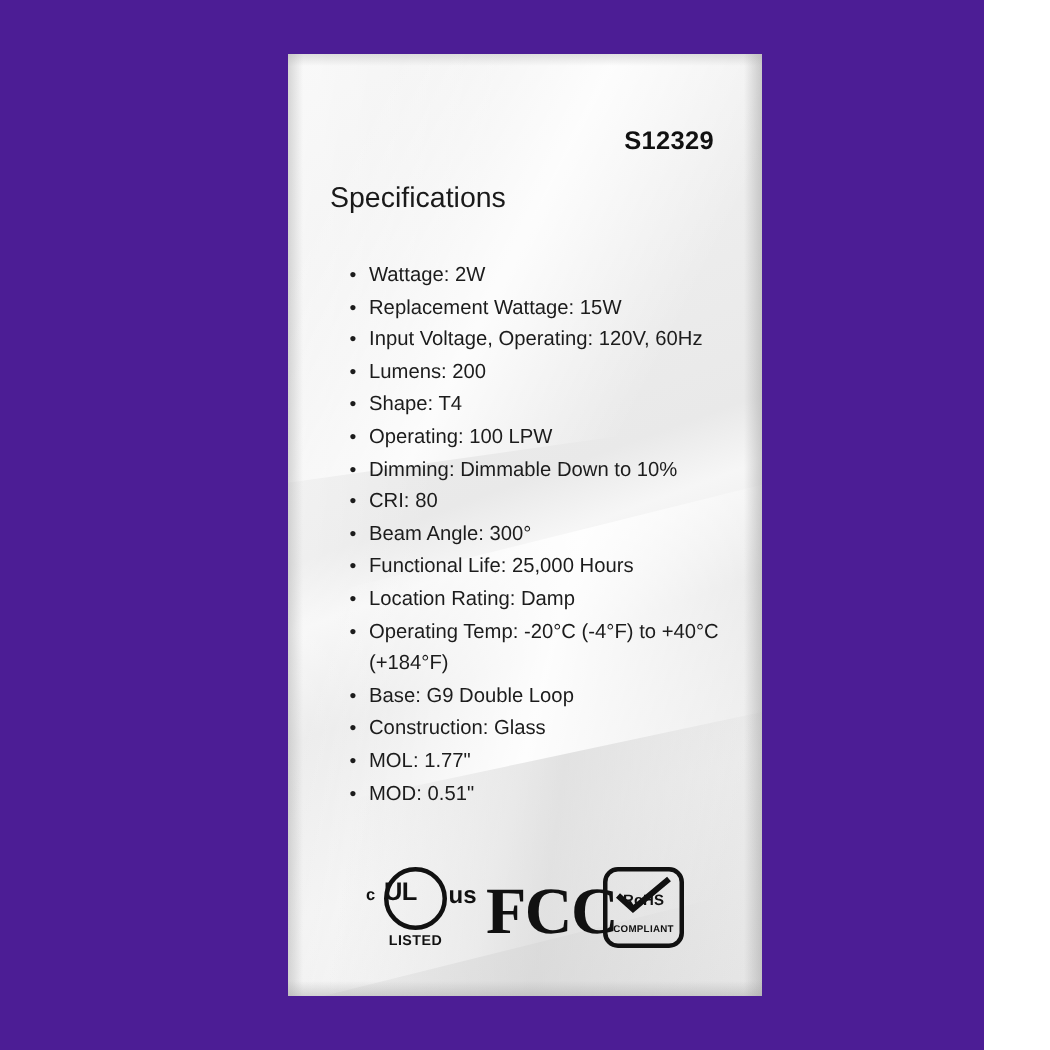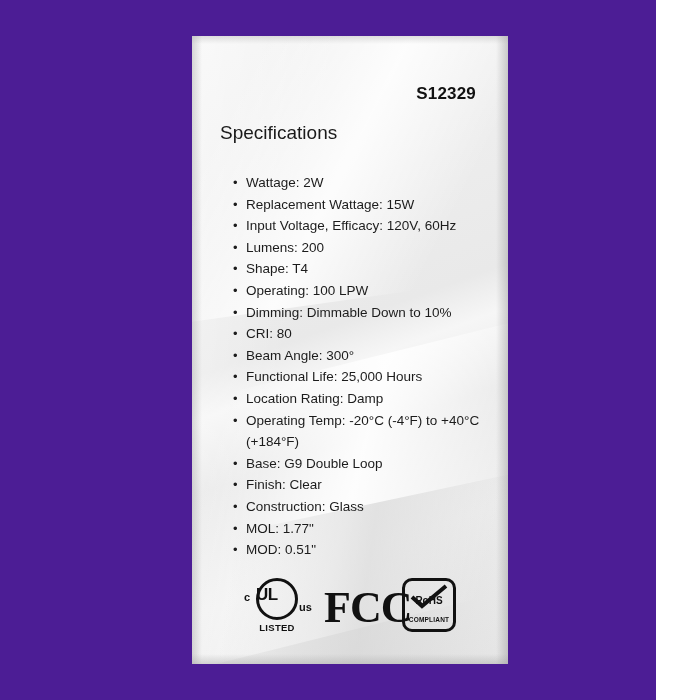--- a/index.html
+++ b/index.html
@@ -150,22 +150,22 @@
   }
   #ul-c {
     position: absolute;
     left: 0px; top: 13px;
     font-size: 11px;
     font-weight: bold;
     color: #111;
   }
   #ul-us {
     position: absolute;
-    left: 55px; top: 23px;
-    font-size: 11px;
+    left: 55px; top: 11px;
+    font-size: 16px;
     font-weight: bold;
     color: #111;
   }
   #ul-listed {
     position: absolute;
     left: 0px; top: 44px;
     width: 66px;
     text-align: center;
     font-size: 9.5px;
     font-weight: bold;
@@ -233,32 +233,31 @@
     <div class="edge-top"></div>
     <div class="edge-bottom"></div>
 
     <div id="sku">S12329</div>
 
     <div id="spec-title">Specifications</div>
 
     <ul id="spec-list">
       <li>Wattage: 2W</li>
       <li>Replacement Wattage: 15W</li>
-      <li>Input Voltage, Efficacy: 120V, 60Hz</li>
+      <li>Input Voltage, Operating: 120V, 60Hz</li>
       <li>Lumens: 200</li>
       <li>Shape: T4</li>
       <li>Operating: 100 LPW</li>
       <li>Dimming: Dimmable Down to 10%</li>
       <li>CRI: 80</li>
       <li>Beam Angle: 300°</li>
       <li>Functional Life: 25,000 Hours</li>
       <li>Location Rating: Damp</li>
       <li>Operating Temp: -20°C (-4°F) to +40°C (+184°F)</li>
       <li>Base: G9 Double Loop</li>
-      <li>Finish: Clear</li>
       <li>Construction: Glass</li>
       <li>MOL: 1.77"</li>
       <li>MOD: 0.51"</li>
     </ul>
 
     <div id="certs">
 
       <div class="cert" id="cert-ul">
         <div id="ul-circle"></div>
         <div id="ul-c">c</div>

